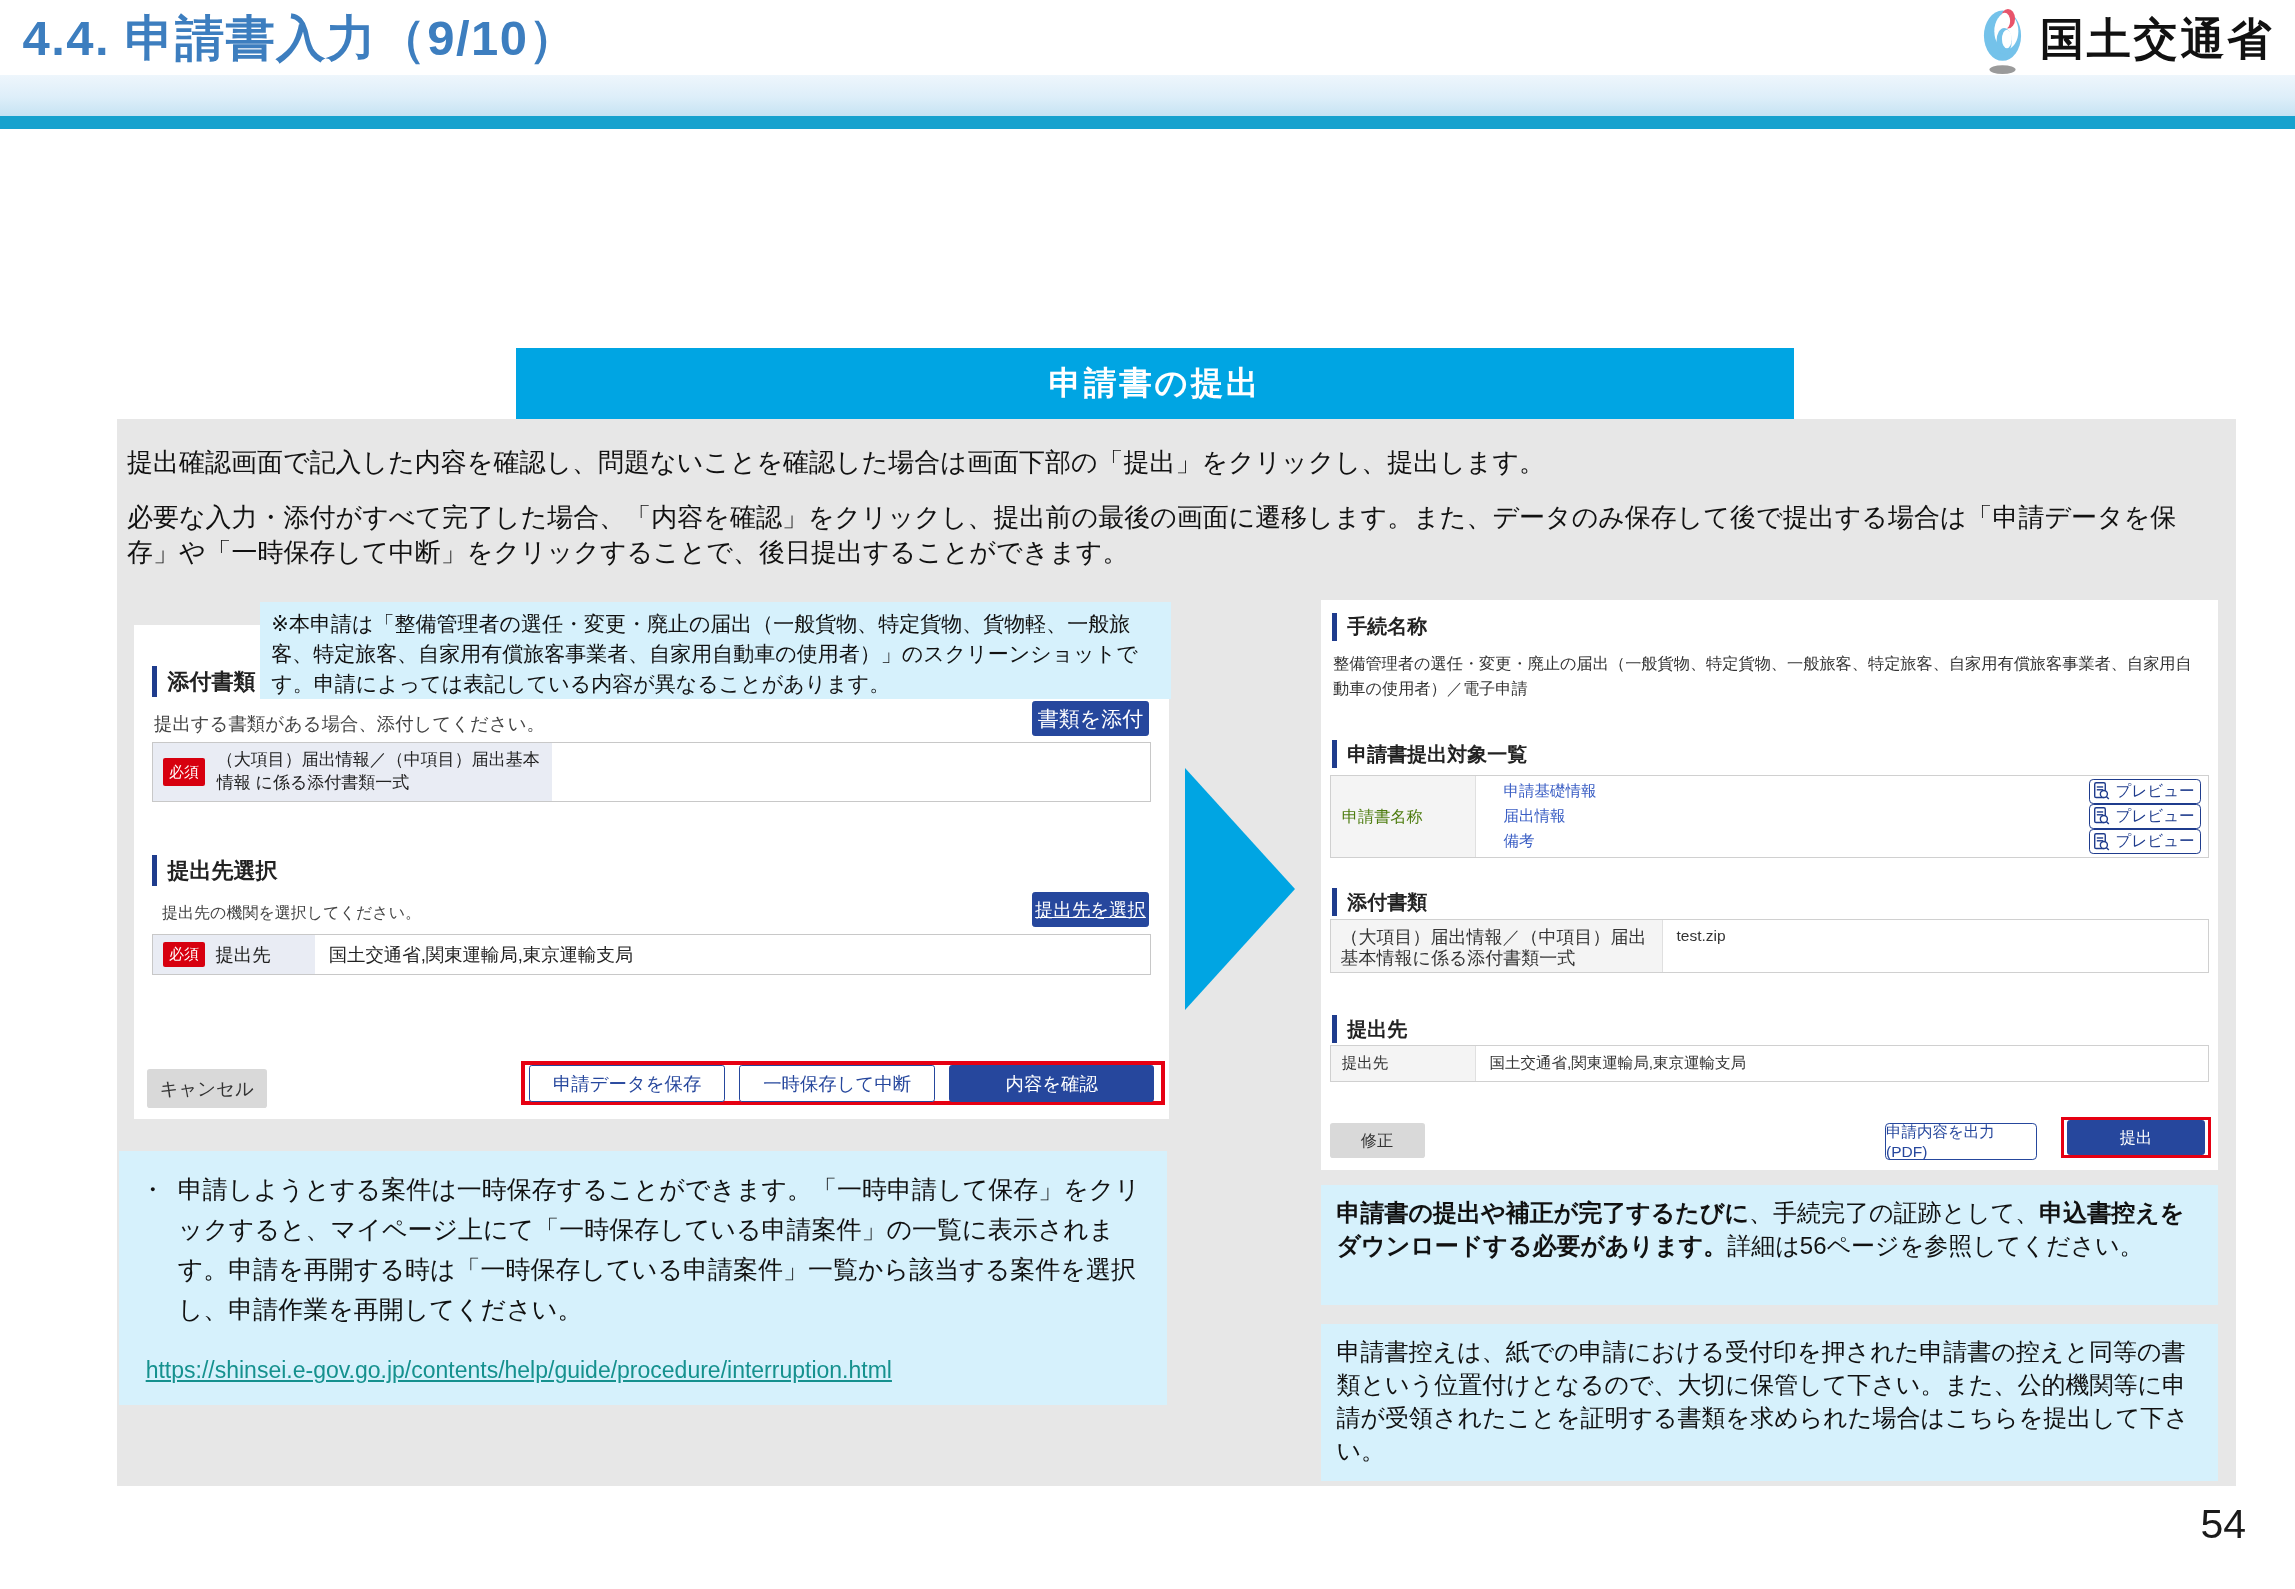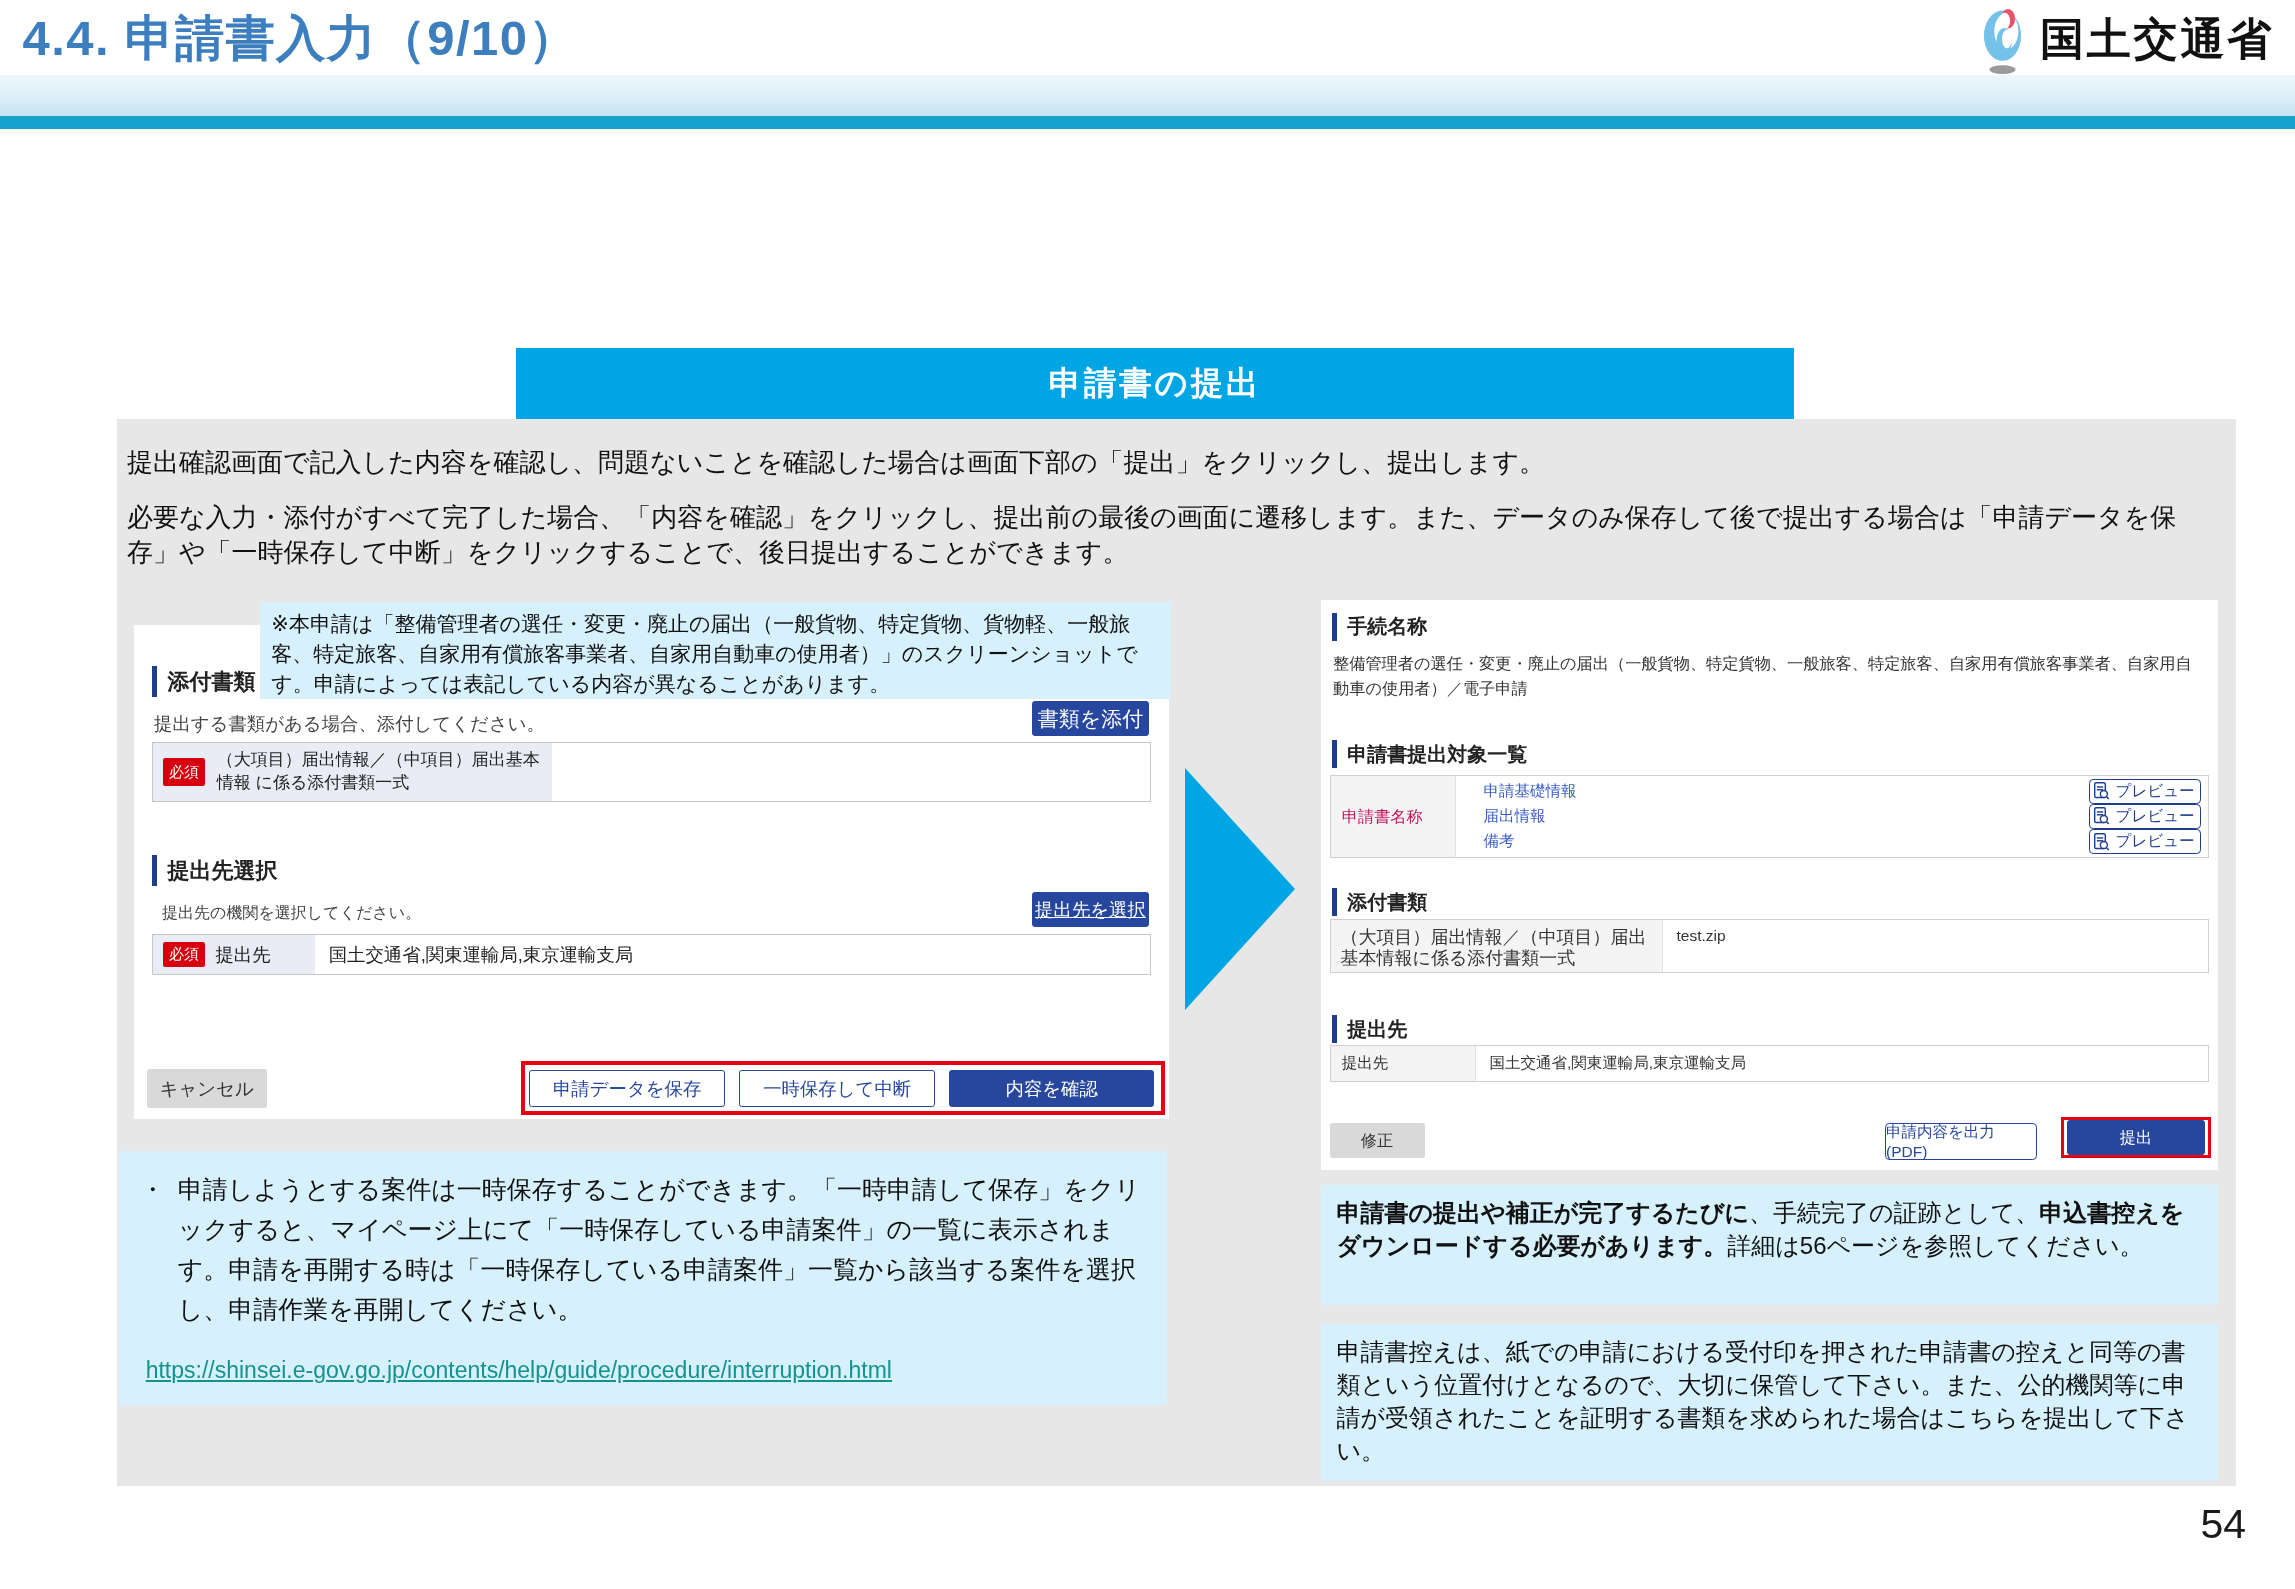--- a/index.html
+++ b/index.html
@@ -53,32 +53,32 @@
   .lp-row1 { position:absolute; left:17.7px; top:117px; width:999px; height:60px; border:0.7px solid #c8c8c8; display:flex; background:#fff; }
   .lp-row1 .lab { width:399px; background:#e9ecf4; display:flex; align-items:center; gap:11.3px; padding:5.7px 10px; font-size:17px; line-height:22.6px; color:#222; }
   .lp-h2 { position:absolute; left:17.7px; top:230px; height:31px; font-size:22px; }
   .lp-cap2 { position:absolute; left:28px; top:278px; font-size:16px; }
   .lp-btn-dest { position:absolute; right:20px; top:267px; width:117px; height:35px; font-size:18.4px; }
   .lp-btn-dest span { text-decoration:underline; }
   .lp-row2 { position:absolute; left:17.7px; top:309px; width:999px; height:41px; border:0.7px solid #c8c8c8; display:flex; background:#fff; }
   .lp-row2 .lab { width:162px; background:#e9ecf4; display:flex; align-items:center; gap:10px; padding:4.2px 10px; font-size:18.4px; color:#222; }
   .lp-row2 .val { flex:1; display:flex; align-items:center; padding:4.2px 14px; font-size:18.4px; color:#222; }
   .lp-cancel { position:absolute; left:12.7px; top:444px; width:120px; height:39px; font-size:18.4px; }
-  .lp-redgroup { position:absolute; left:387px; top:436px; width:644px; height:54px; border:4.2px solid #e60012; background:#fff;
+  .lp-redgroup { position:absolute; left:387px; top:436px; width:644px; height:44px; border:4.2px solid #e60012; background:#fff;
                  display:flex; align-items:center; gap:14px; padding:0 4.2px; }
   .lp-redgroup .btn { height:37px; font-size:18.4px; }
   .b-save { width:196px; } .b-pause { width:196px; } .b-confirm { width:205px; }
 
   
   .rp-h { height:28px; font-size:20px; }
   .rp-h1 { position:absolute; left:10.6px; top:12.7px;align-items:center; }
   .rp-proc { position:absolute; left:12px; top:51px; width:872px; font-size:16.2px; line-height:25.4px; color:#333; }
   .rp-h2 { position:absolute; left:10.6px; top:140px; }
   .rp-table1 { position:absolute; left:8.5px; top:175px; width:879px; height:83px; border:0.7px solid #d0d0d0; display:flex; background:#fff; }
-  .rp-table1 .lab { width:125px; background:#f4f4f4; display:flex; align-items:center; padding:0 11.3px; font-size:16.2px; color:#be185d; border-right:0.7px solid #e0e0e0; }
+  .rp-table1 .lab { width:145px; background:#f4f4f4; display:flex; align-items:center; padding:0 11.3px; font-size:16.2px; color:#4d7c0f; border-right:0.7px solid #e0e0e0; }
   .rp-table1 .rows { flex:1; display:flex; flex-direction:column; justify-content:space-between; padding:2.8px 7px 2.8px 28px; }
   .rp-table1 .irow { display:flex; align-items:center; justify-content:space-between; }
   .rp-item { font-size:15.5px; color:#3a5ec4; }
   .btn-preview { width:112px; height:25px; border:1.4px solid #1f3c8d; border-radius:4.2px; background:#fff; color:#1f3c8d; font-size:15.5px; display:flex; align-items:center; justify-content:center; gap:5.7px; cursor:pointer; }
   .rp-h3 { position:absolute; left:10.6px; top:288px; }
   .rp-table2 { position:absolute; left:8.5px; top:319px; width:879px; height:54px; border:0.7px solid #d0d0d0; display:flex; background:#fff; }
   .rp-table2 .lab { width:332px; background:#f4f4f4; padding:7px 10px; font-size:18px; line-height:21px; color:#333; border-right:0.7px solid #e0e0e0; }
   .rp-table2 .val { flex:1; padding:7px 14px; font-size:15.5px; color:#333; }
   .rp-h4 { position:absolute; left:10.6px; top:415px; }
   .rp-table3 { position:absolute; left:8.5px; top:445px; width:879px; height:37px; border:0.7px solid #d0d0d0; display:flex; background:#fff; }

